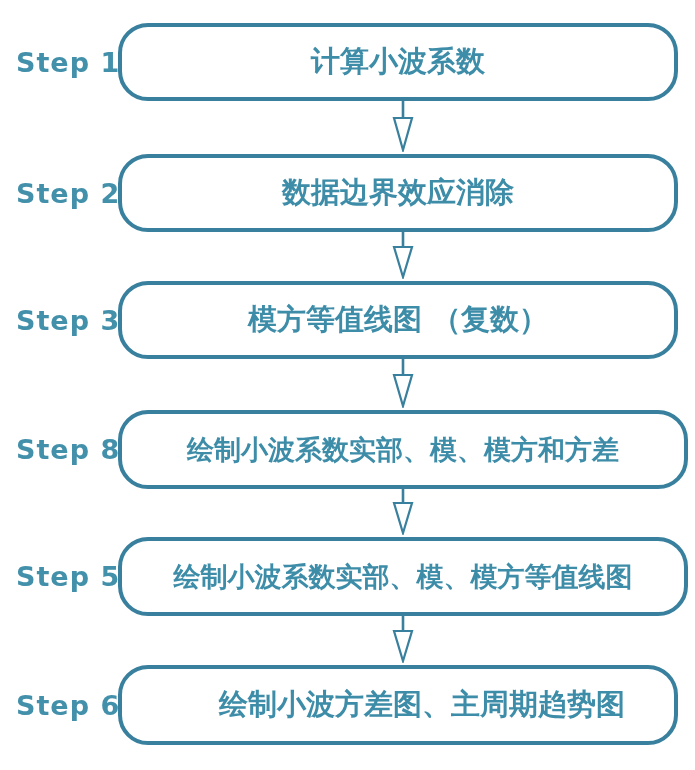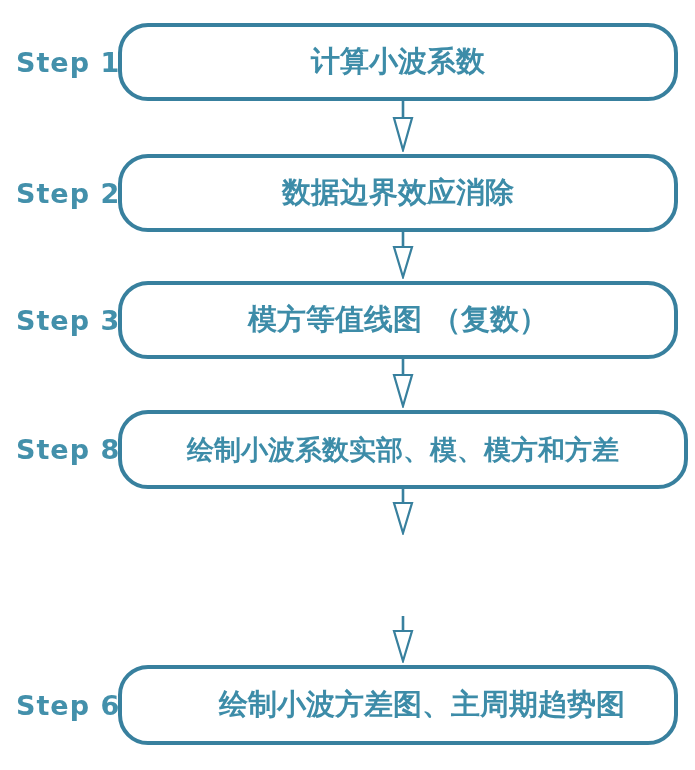--- a/index.html
+++ b/index.html
@@ -104,20 +104,26 @@
     <div class="step-label">Step 8</div>
     <div class="box" style="width:570px;">
       <span class="box-text small">绘制小波系数实部、模、模方和方差</span>
     </div>
   </div>
   <svg class="arrow" style="top:489px;height:46px;" viewBox="0 0 40 46">
     <line x1="20" y1="0" x2="20" y2="16"></line>
     <polygon points="11,14 29,14 20,44"></polygon>
   </svg>
 
+  <div class="row" style="top:537px;height:79px;width:695px;">
+    <div class="step-label">Step 5</div>
+    <div class="box" style="width:570px;">
+      <span class="box-text small">绘制小波系数实部、模、模方等值线图</span>
+    </div>
+  </div>
   <svg class="arrow" style="top:616px;height:47px;" viewBox="0 0 40 47">
     <line x1="20" y1="0" x2="20" y2="17"></line>
     <polygon points="11,15 29,15 20,45"></polygon>
   </svg>
 
   <div class="row" style="top:665px;height:80px;width:695px;">
     <div class="step-label">Step 6</div>
     <div class="box" style="width:560px;padding-left:48px;">
       <span class="box-text">绘制小波方差图、主周期趋势图</span>
     </div>

